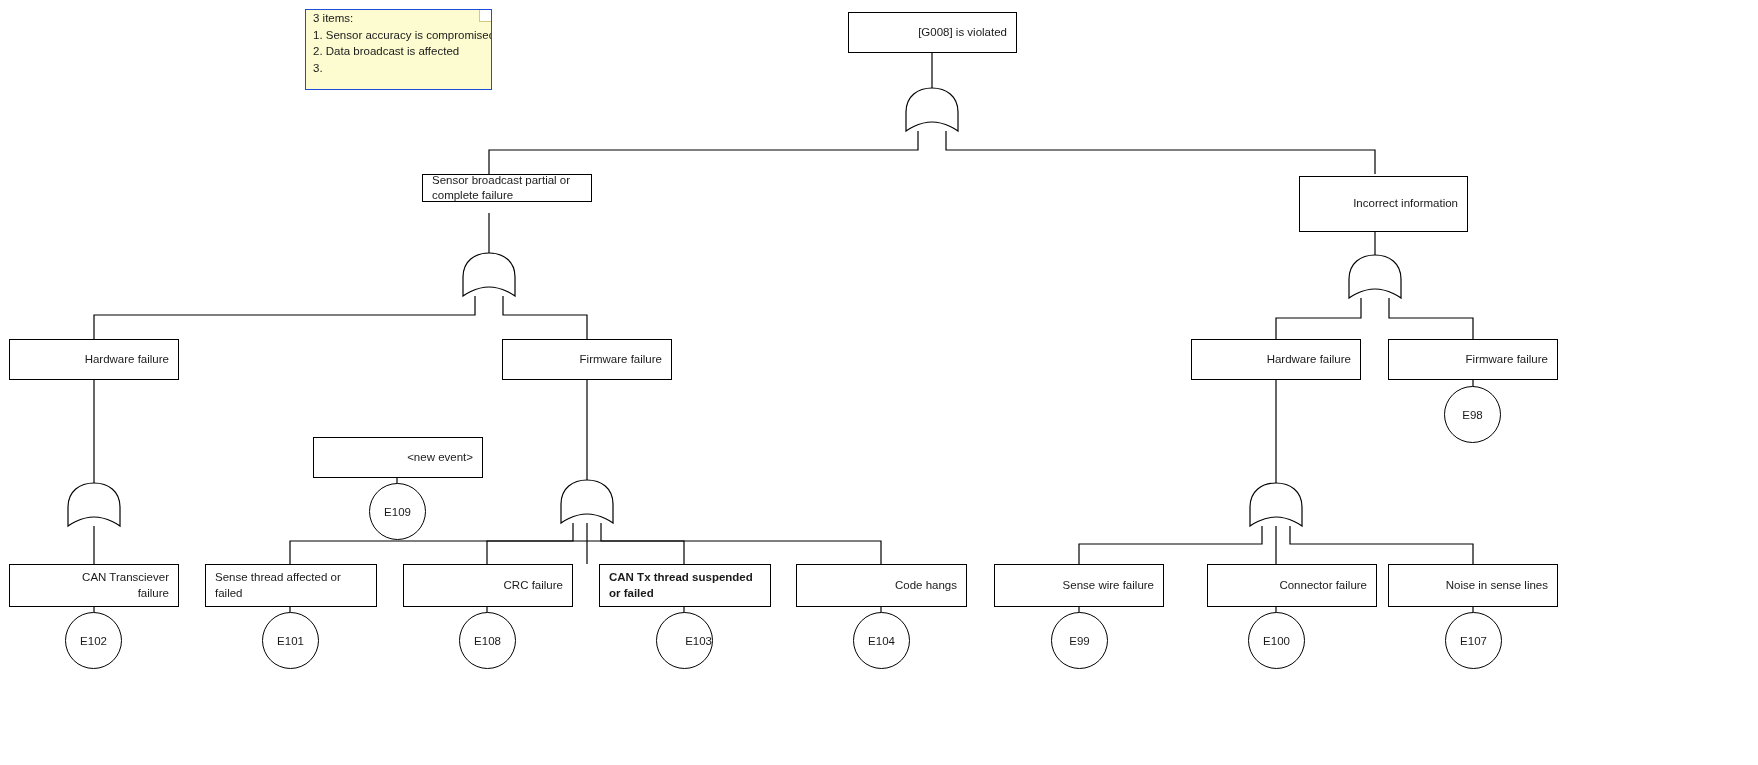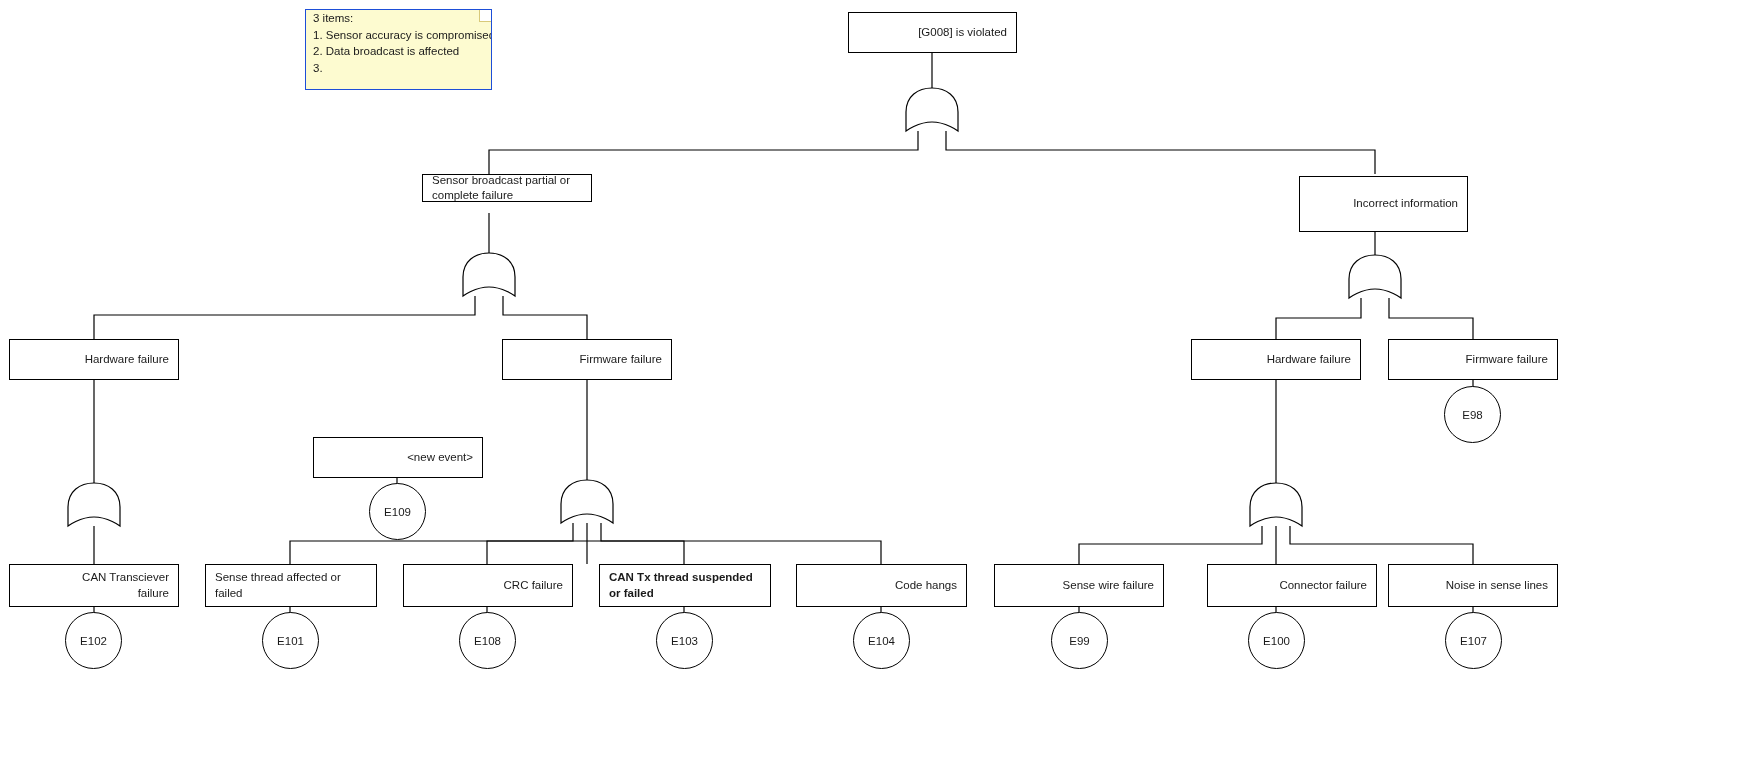--- a/index.html
+++ b/index.html
@@ -230,21 +230,21 @@
   </div>
 
   <div class="circle" style="left:262px; top:612px; width:57px; height:57px;">
     <span>E101</span>
   </div>
 
   <div class="circle" style="left:459px; top:612px; width:57px; height:57px;">
     <span>E108</span>
   </div>
 
-  <div class="circle" style="left:656px; top:612px; width:57px; height:57px;">
+  <div class="circle" style="left:656px; top:612px; width:57px; height:57px;justify-content:flex-end;">
     <span>E103</span>
   </div>
 
   <div class="circle" style="left:853px; top:612px; width:57px; height:57px;">
     <span>E104</span>
   </div>
 
   <div class="circle" style="left:1051px; top:612px; width:57px; height:57px;">
     <span>E99</span>
   </div>

